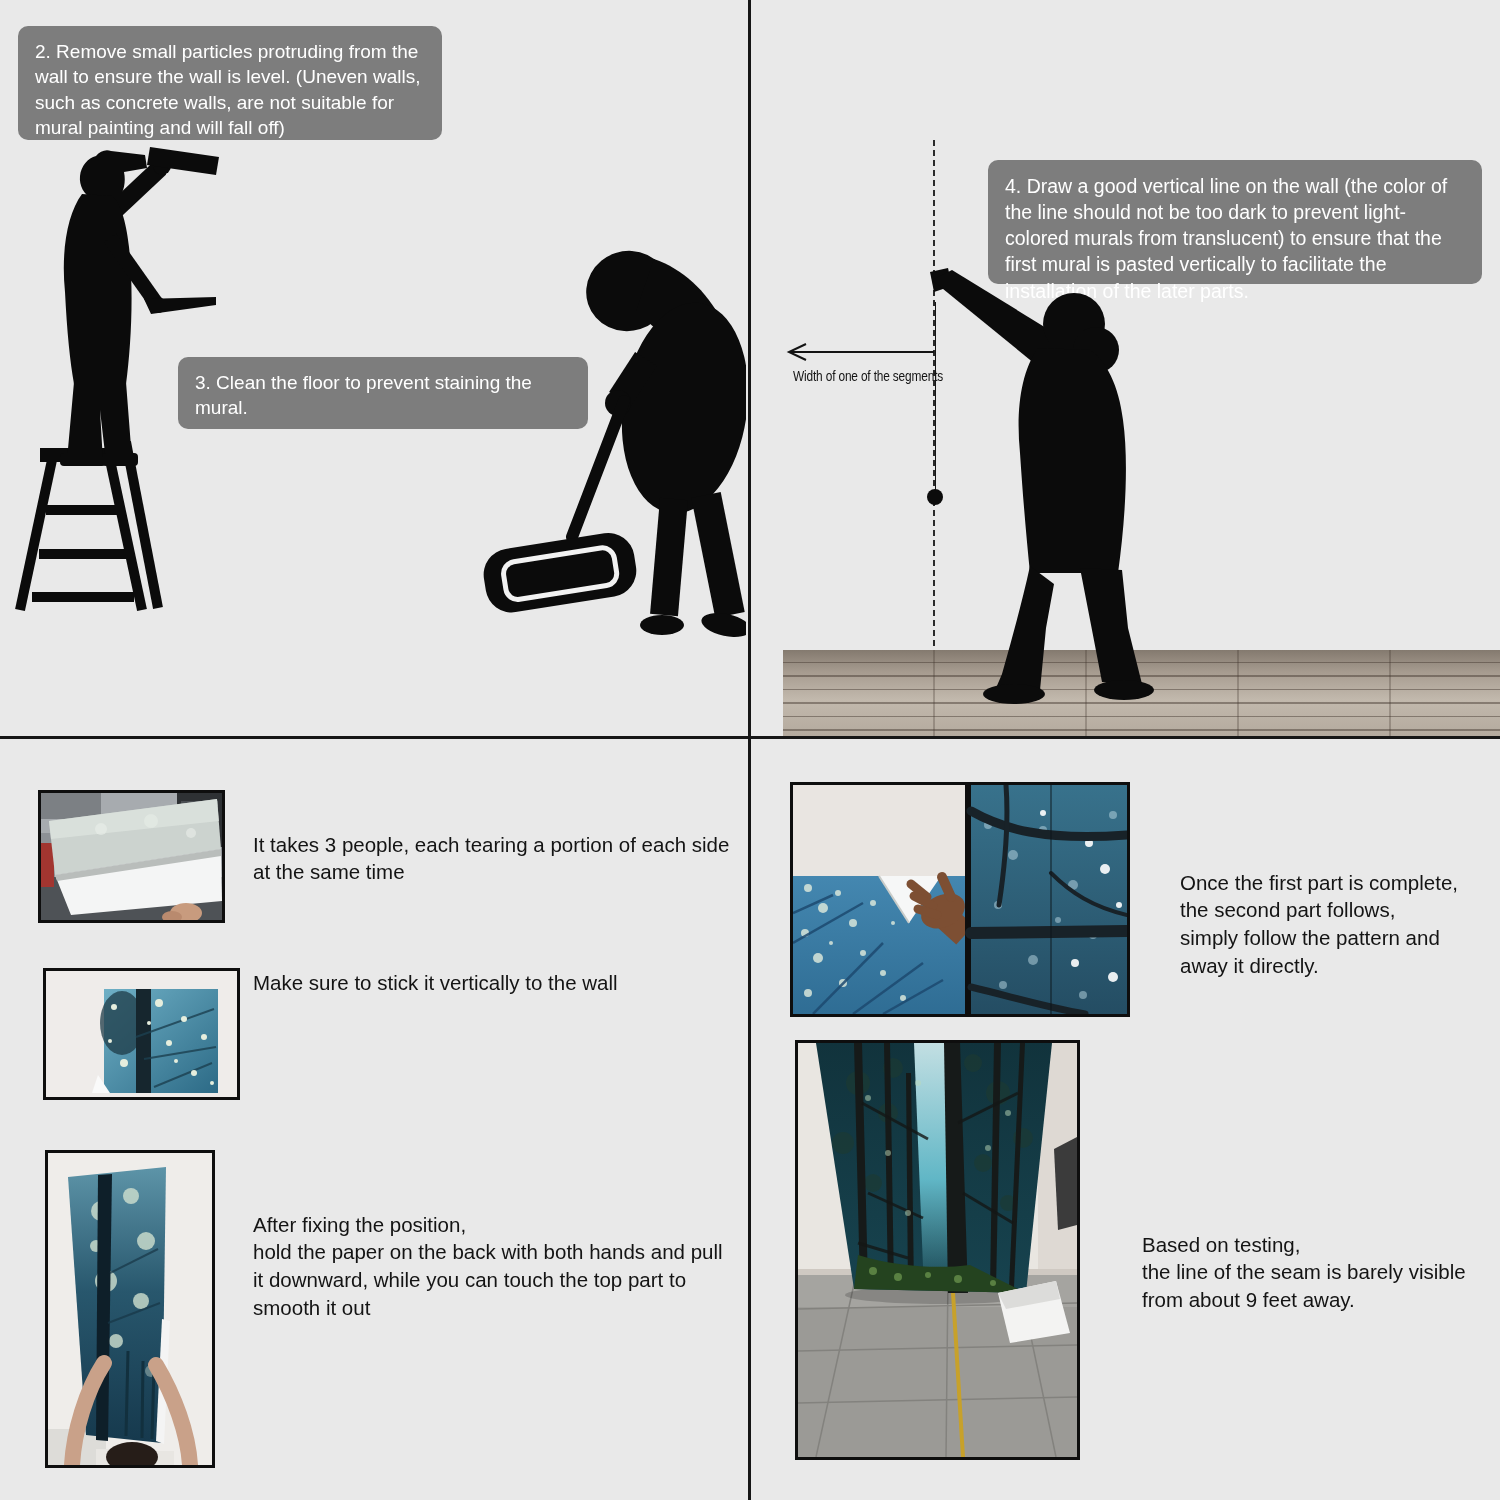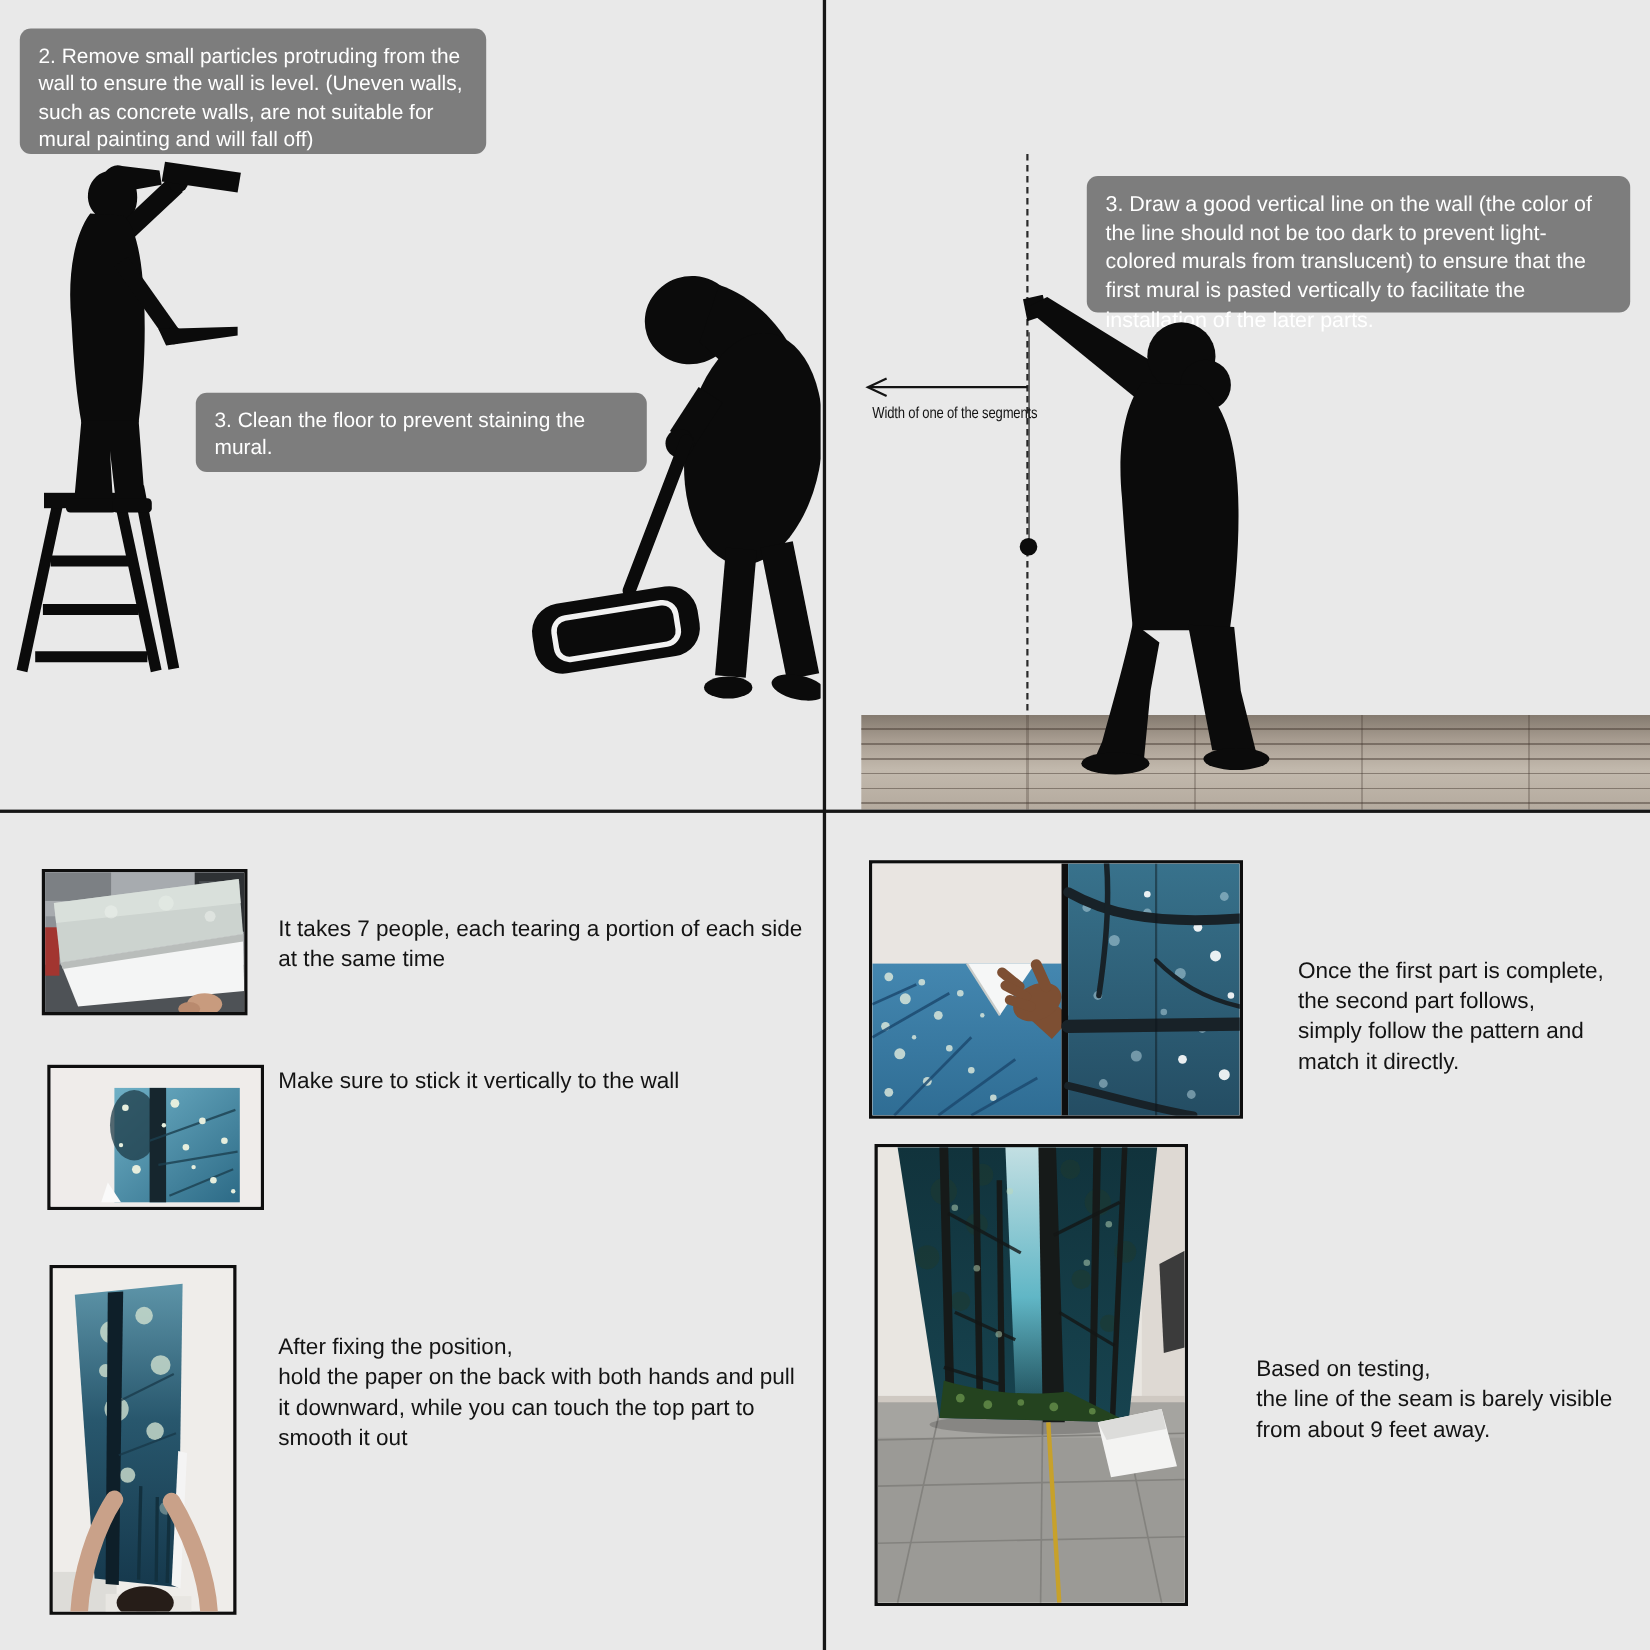--- a/index.html
+++ b/index.html
@@ -103,21 +103,21 @@
         <g transform="rotate(-9 80 330)">
           <rect x="6" y="298" width="152" height="64" rx="26" stroke="none"></rect>
           <rect x="26" y="312" width="112" height="38" rx="12" fill="none" stroke="#f2f2f2" stroke-width="5"></rect>
         </g>
       </g>
     </svg>
   </section>
 
   <section>
 
-    <div class="note-box b4">3. Draw a good vertical line on the wall (the color of the line should not be too dark to prevent light-colored murals from translucent) to ensure that the first mural is pasted vertically to facilitate the installation of the later parts.</div>
+    <div class="note-box b4">4. Draw a good vertical line on the wall (the color of the line should not be too dark to prevent light-colored murals from translucent) to ensure that the first mural is pasted vertically to facilitate the installation of the later parts.</div>
 
     <div class="dashed-line"></div>
     <div class="plumb-string"></div>
     <div class="plumb-bob"></div>
 
     <svg class="width-arrow" width="156" height="24" viewBox="0 0 156 24">
       <g stroke="#141414" stroke-width="2" fill="none">
         <line x1="152" y1="12" x2="9" y2="12"></line>
         <polyline points="24,4 7,12 24,20"></polyline>
       </g>
@@ -159,21 +159,21 @@
         <circle cx="60" cy="36" r="6" fill="#e9efe9" opacity=".6"></circle>
         <circle cx="110" cy="28" r="7" fill="#e9efe9" opacity=".5"></circle>
         <circle cx="150" cy="40" r="5" fill="#e9efe9" opacity=".6"></circle>
         <polygon points="14,82 180,56 181,108 30,122" fill="#f4f5f5"></polygon>
         <polygon points="14,82 180,56 180,63 16,88" fill="#b9bdbb"></polygon>
         <ellipse cx="145" cy="120" rx="16" ry="10" fill="#c89b7e"></ellipse>
         <ellipse cx="131" cy="124" rx="10" ry="6" fill="#b98a6e"></ellipse>
       </svg>
     </figure>
 
-    <p class="caption" style="left:253px;top:810px;">It takes 7 people, each tearing a portion of each side
+    <p class="caption" style="left:253px;top:810px;">It takes 3 people, each tearing a portion of each side
  at the same time</p>
 
     <figure class="photo" style="left:43px;top:968px;width:197px;height:132px;margin:0;">
       <svg viewBox="0 0 191 126" preserveAspectRatio="none">
         <defs>
           <linearGradient id="p2g" x1="0" y1="0" x2="1" y2="1">
             <stop offset="0" stop-color="#6fb0c6"></stop>
               <stop offset="1" stop-color="#2c6a86"></stop>
           </linearGradient>
         </defs>
@@ -337,21 +337,21 @@
           <path d="M213,0 C216,40 212,80 206,120" stroke-width="5"></path>
           <path d="M258,88 C278,108 300,122 334,130" stroke-width="4"></path>
         </g>
         <line x1="258" y1="0" x2="258" y2="229" stroke="rgba(10,20,25,.45)" stroke-width="2"></line>
       </svg>
     </figure>
 
     <p class="caption" style="left:1180px;top:848px;">Once the first part is complete,
 the second part follows,
 simply follow the pattern and
-match it directly.</p>
+away it directly.</p>
 
     <figure class="photo" style="left:795px;top:1040px;width:285px;height:420px;margin:0;">
       <svg viewBox="0 0 279 414" preserveAspectRatio="none">
         <defs>
           <linearGradient id="p5g" x1="0" y1="0" x2="0" y2="1">
             <stop offset="0" stop-color="#11333c"></stop>
               <stop offset="1" stop-color="#17434f"></stop>
           </linearGradient>
           <linearGradient id="p5glow" x1="0" y1="0" x2="0" y2="1">
             <stop offset="0" stop-color="#d6f2f5"></stop>

